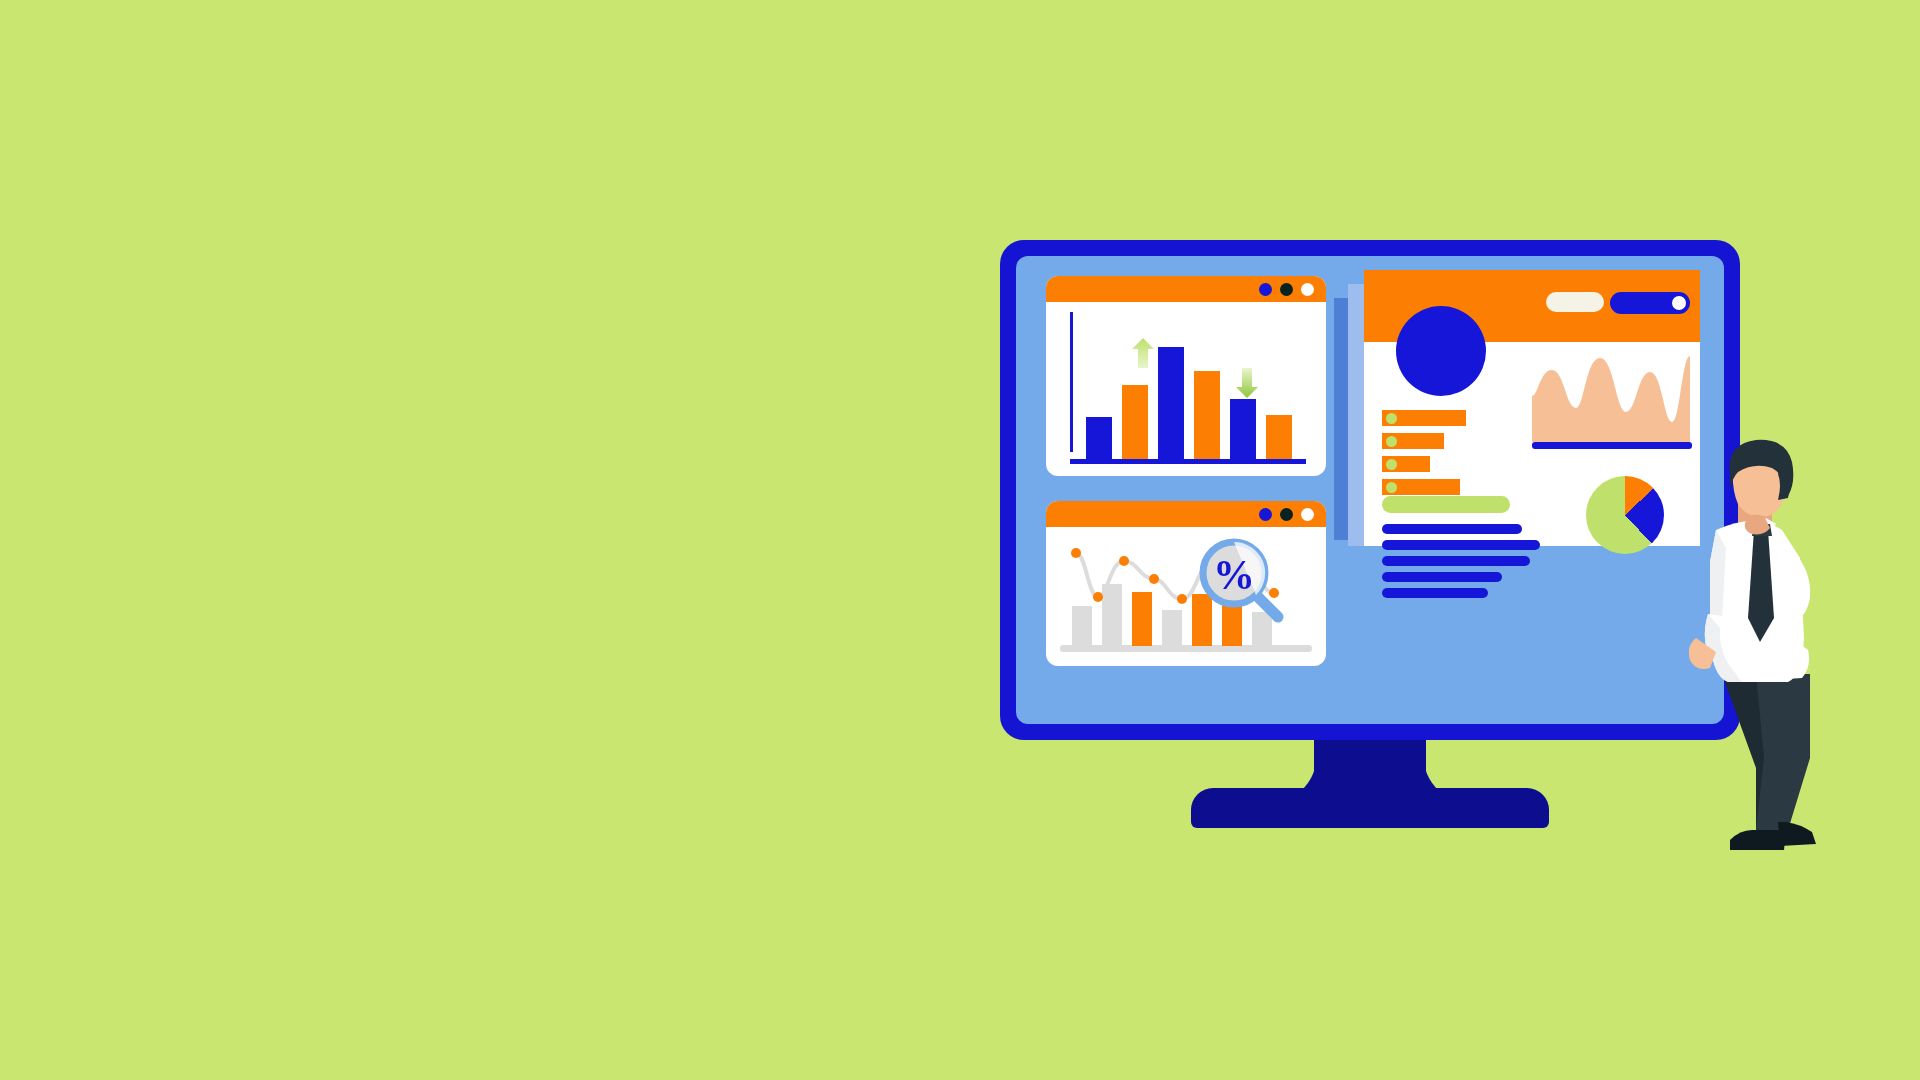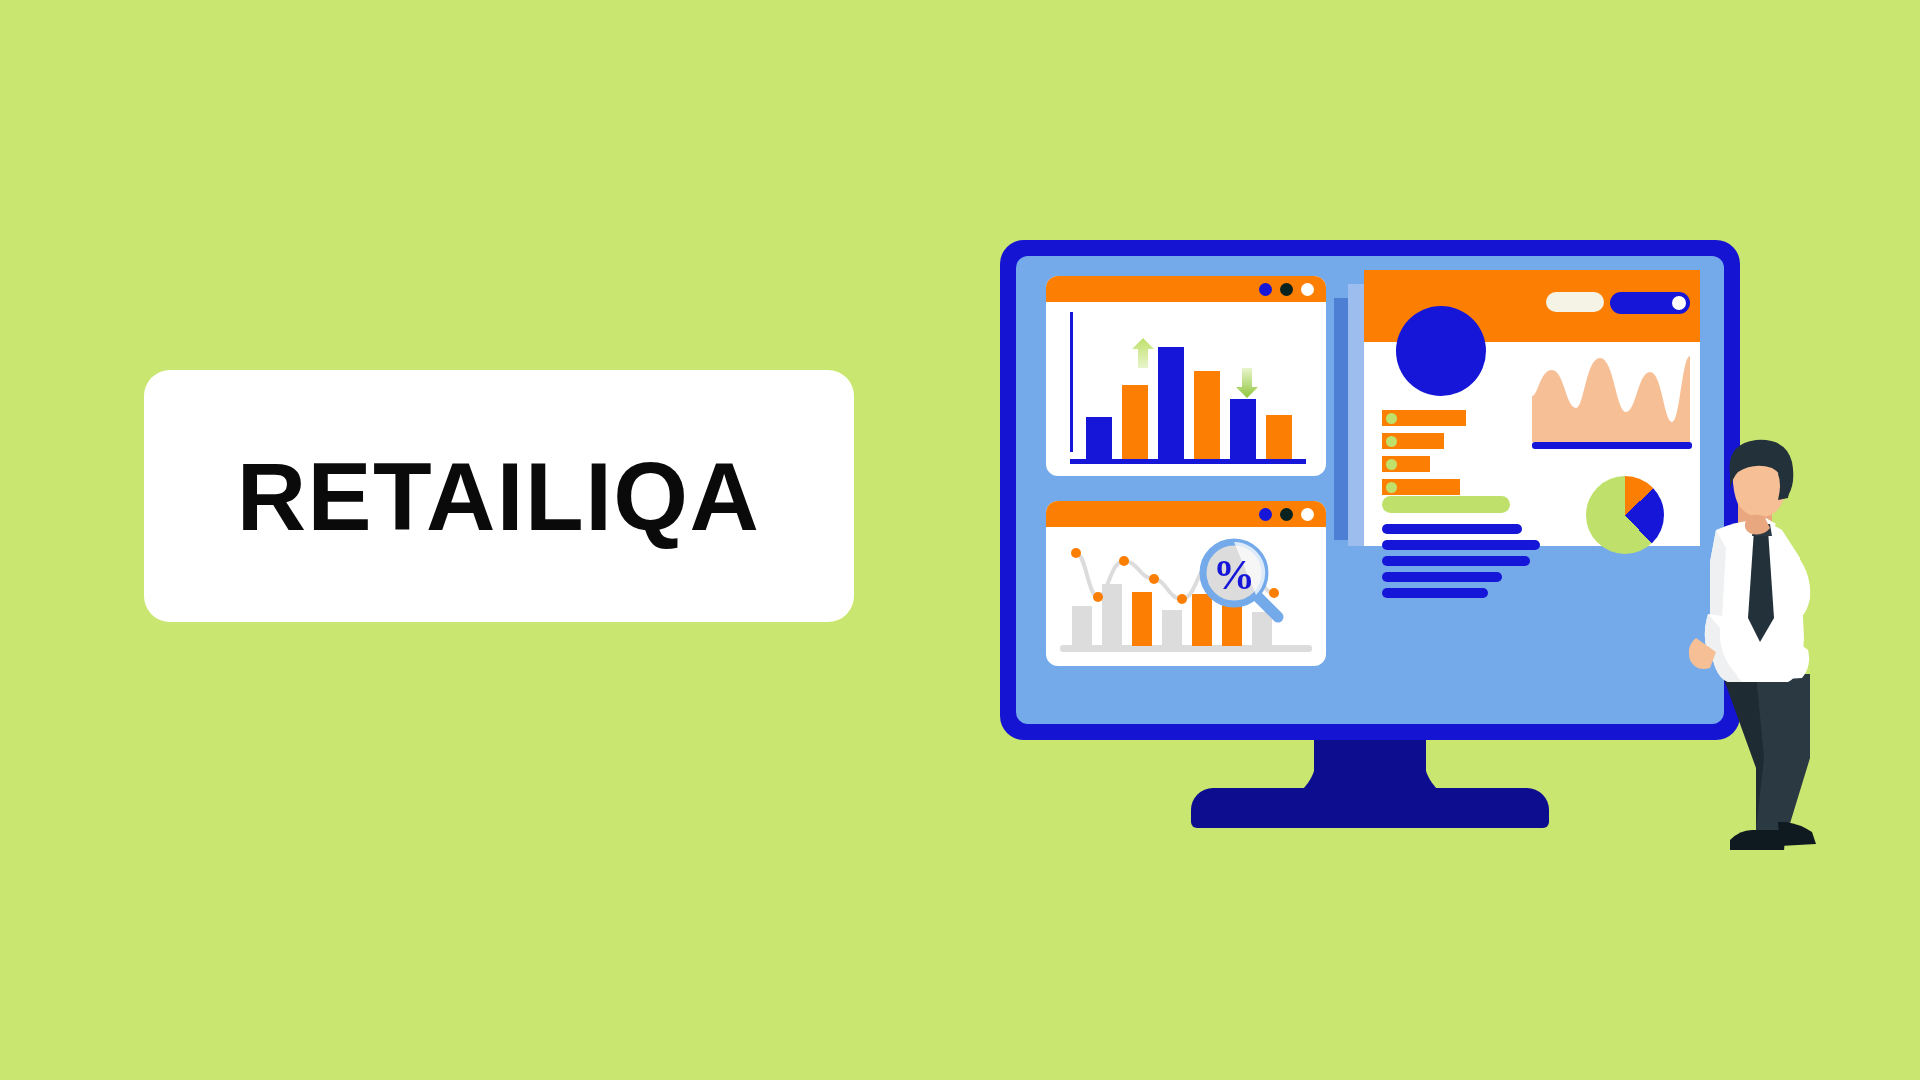--- a/index.html
+++ b/index.html
@@ -244,23 +244,20 @@
     position: absolute;
     left: 1660px; top: 438px;
     width: 230px; height: 420px;
   }
 </style>
 </head>
 <body>
 
 <div id="stage">
 
-  <div id="logo-card">
-    <div id="logo-text">RETAILIQA</div>
-  </div>
 
   <div id="monitor-wrap">
 
     <div id="monitor-bezel">
       <div id="monitor-screen">
 
         <div class="win" id="win-bars">
           <div class="win-bar">
             <span class="dot dot-blue"></span>
             <span class="dot dot-dark"></span>

